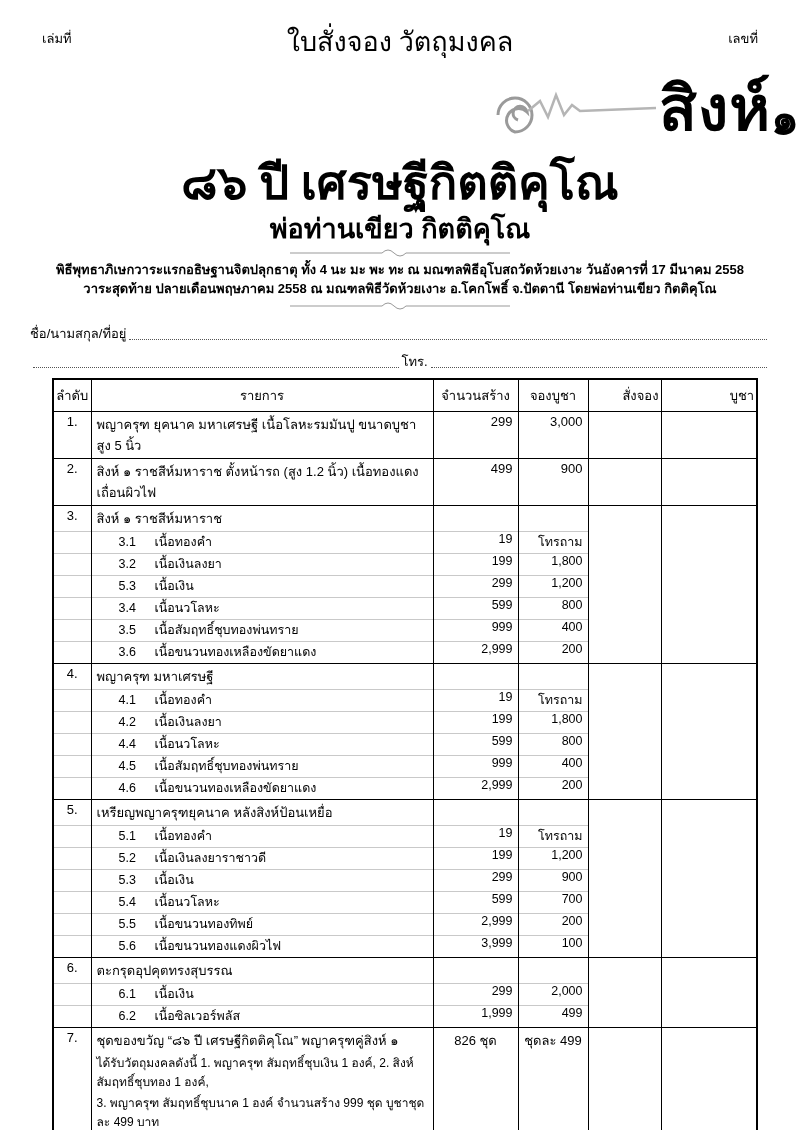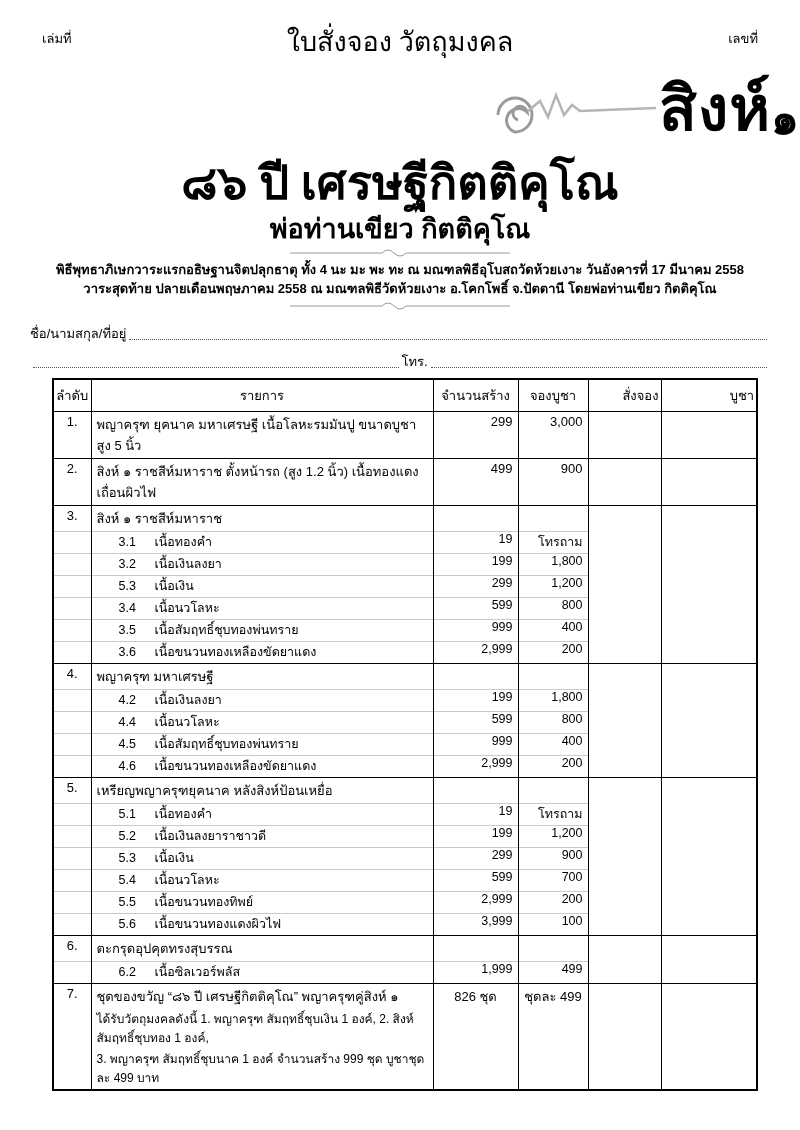--- a/index.html
+++ b/index.html
@@ -190,20 +190,28 @@
         <tr class="main">
           <td class="no">4.</td>
           <td>พญาครุฑ มหาเศรษฐี</td>
           <td class="num"></td>
           <td class="num"></td>
           <td class="ctr"></td>
           <td></td>
         </tr>
         <tr class="sub">
           <td></td>
+          <td><span class="sub-no">4.1</span><span>เนื้อทองคำ</span></td>
+          <td class="num">19</td>
+          <td class="num">โทรถาม</td>
+          <td></td>
+          <td></td>
+        </tr>
+        <tr class="sub">
+          <td></td>
           <td><span class="sub-no">4.2</span><span>เนื้อเงินลงยา</span></td>
           <td class="num">199</td>
           <td class="num">1,800</td>
           <td></td>
           <td></td>
         </tr>
         <tr class="sub">
           <td></td>
           <td><span class="sub-no">4.4</span><span>เนื้อนวโลหะ</span></td>
           <td class="num">599</td>
@@ -282,20 +290,28 @@
           <td class="num">100</td>
           <td></td>
           <td></td>
         </tr>
         <tr class="main">
           <td class="no">6.</td>
           <td>ตะกรุดอุปคุตทรงสุบรรณ</td>
           <td class="num"></td>
           <td class="num"></td>
           <td class="ctr"></td>
+          <td></td>
+        </tr>
+        <tr class="sub">
+          <td></td>
+          <td><span class="sub-no">6.1</span><span>เนื้อเงิน</span></td>
+          <td class="num">299</td>
+          <td class="num">2,000</td>
+          <td></td>
           <td></td>
         </tr>
         <tr class="sub">
           <td></td>
           <td><span class="sub-no">6.2</span><span>เนื้อซิลเวอร์พลัส</span></td>
           <td class="num">1,999</td>
           <td class="num">499</td>
           <td></td>
           <td></td>
         </tr>

